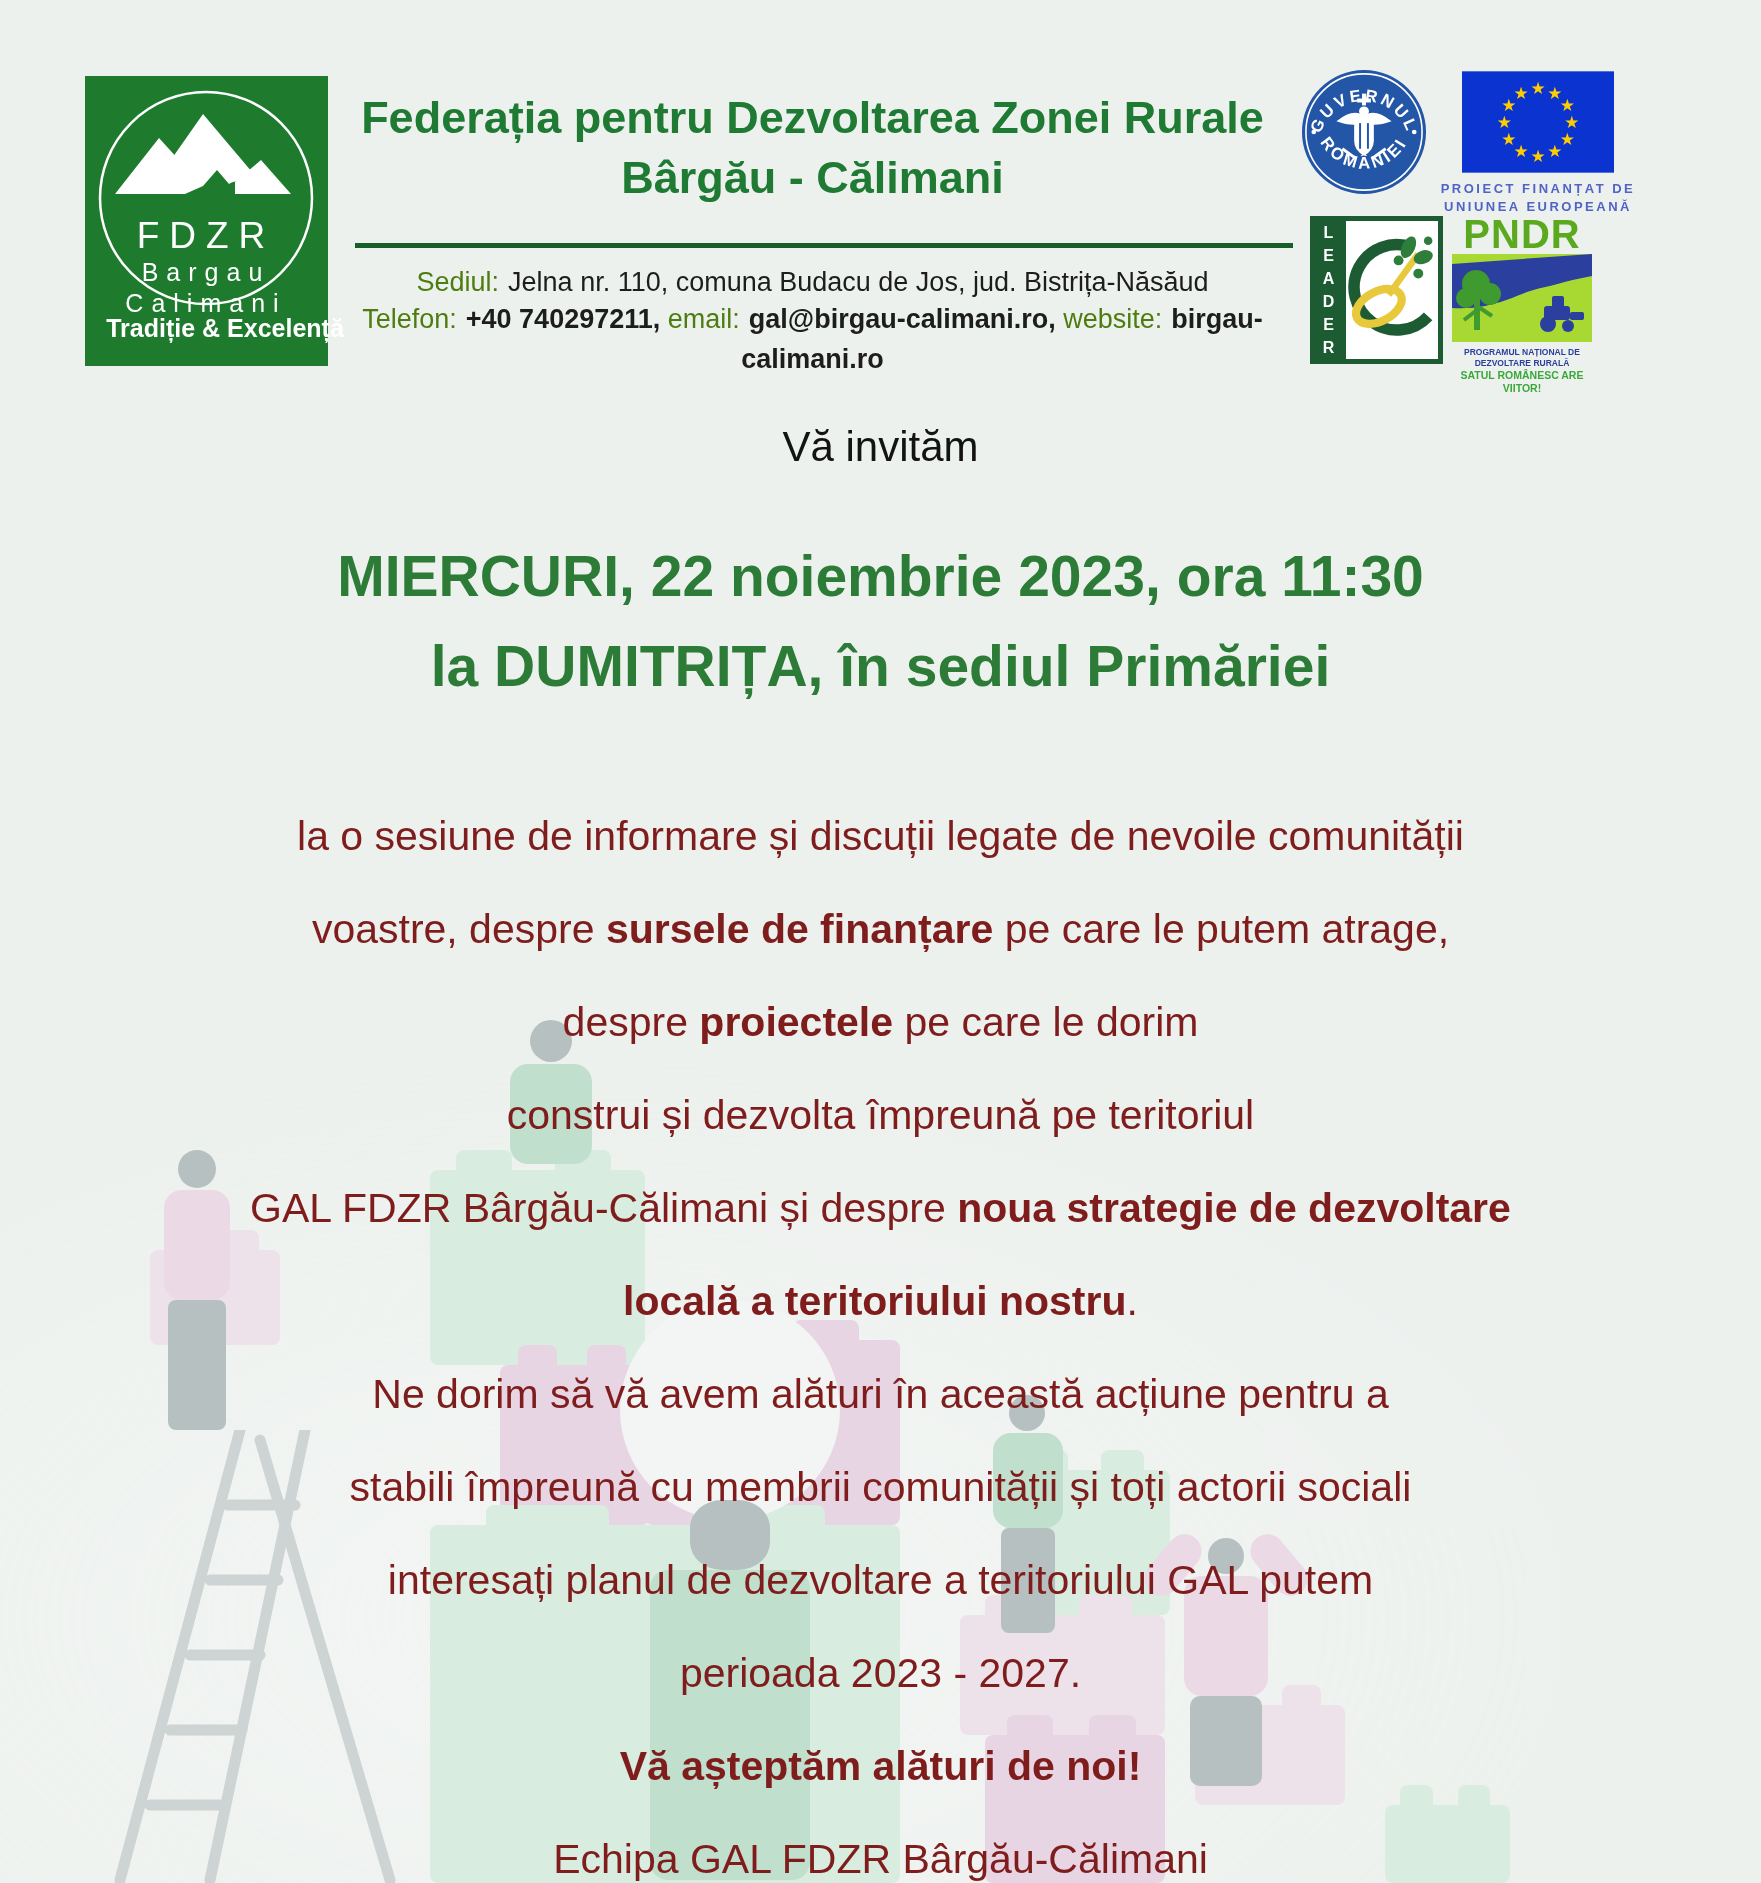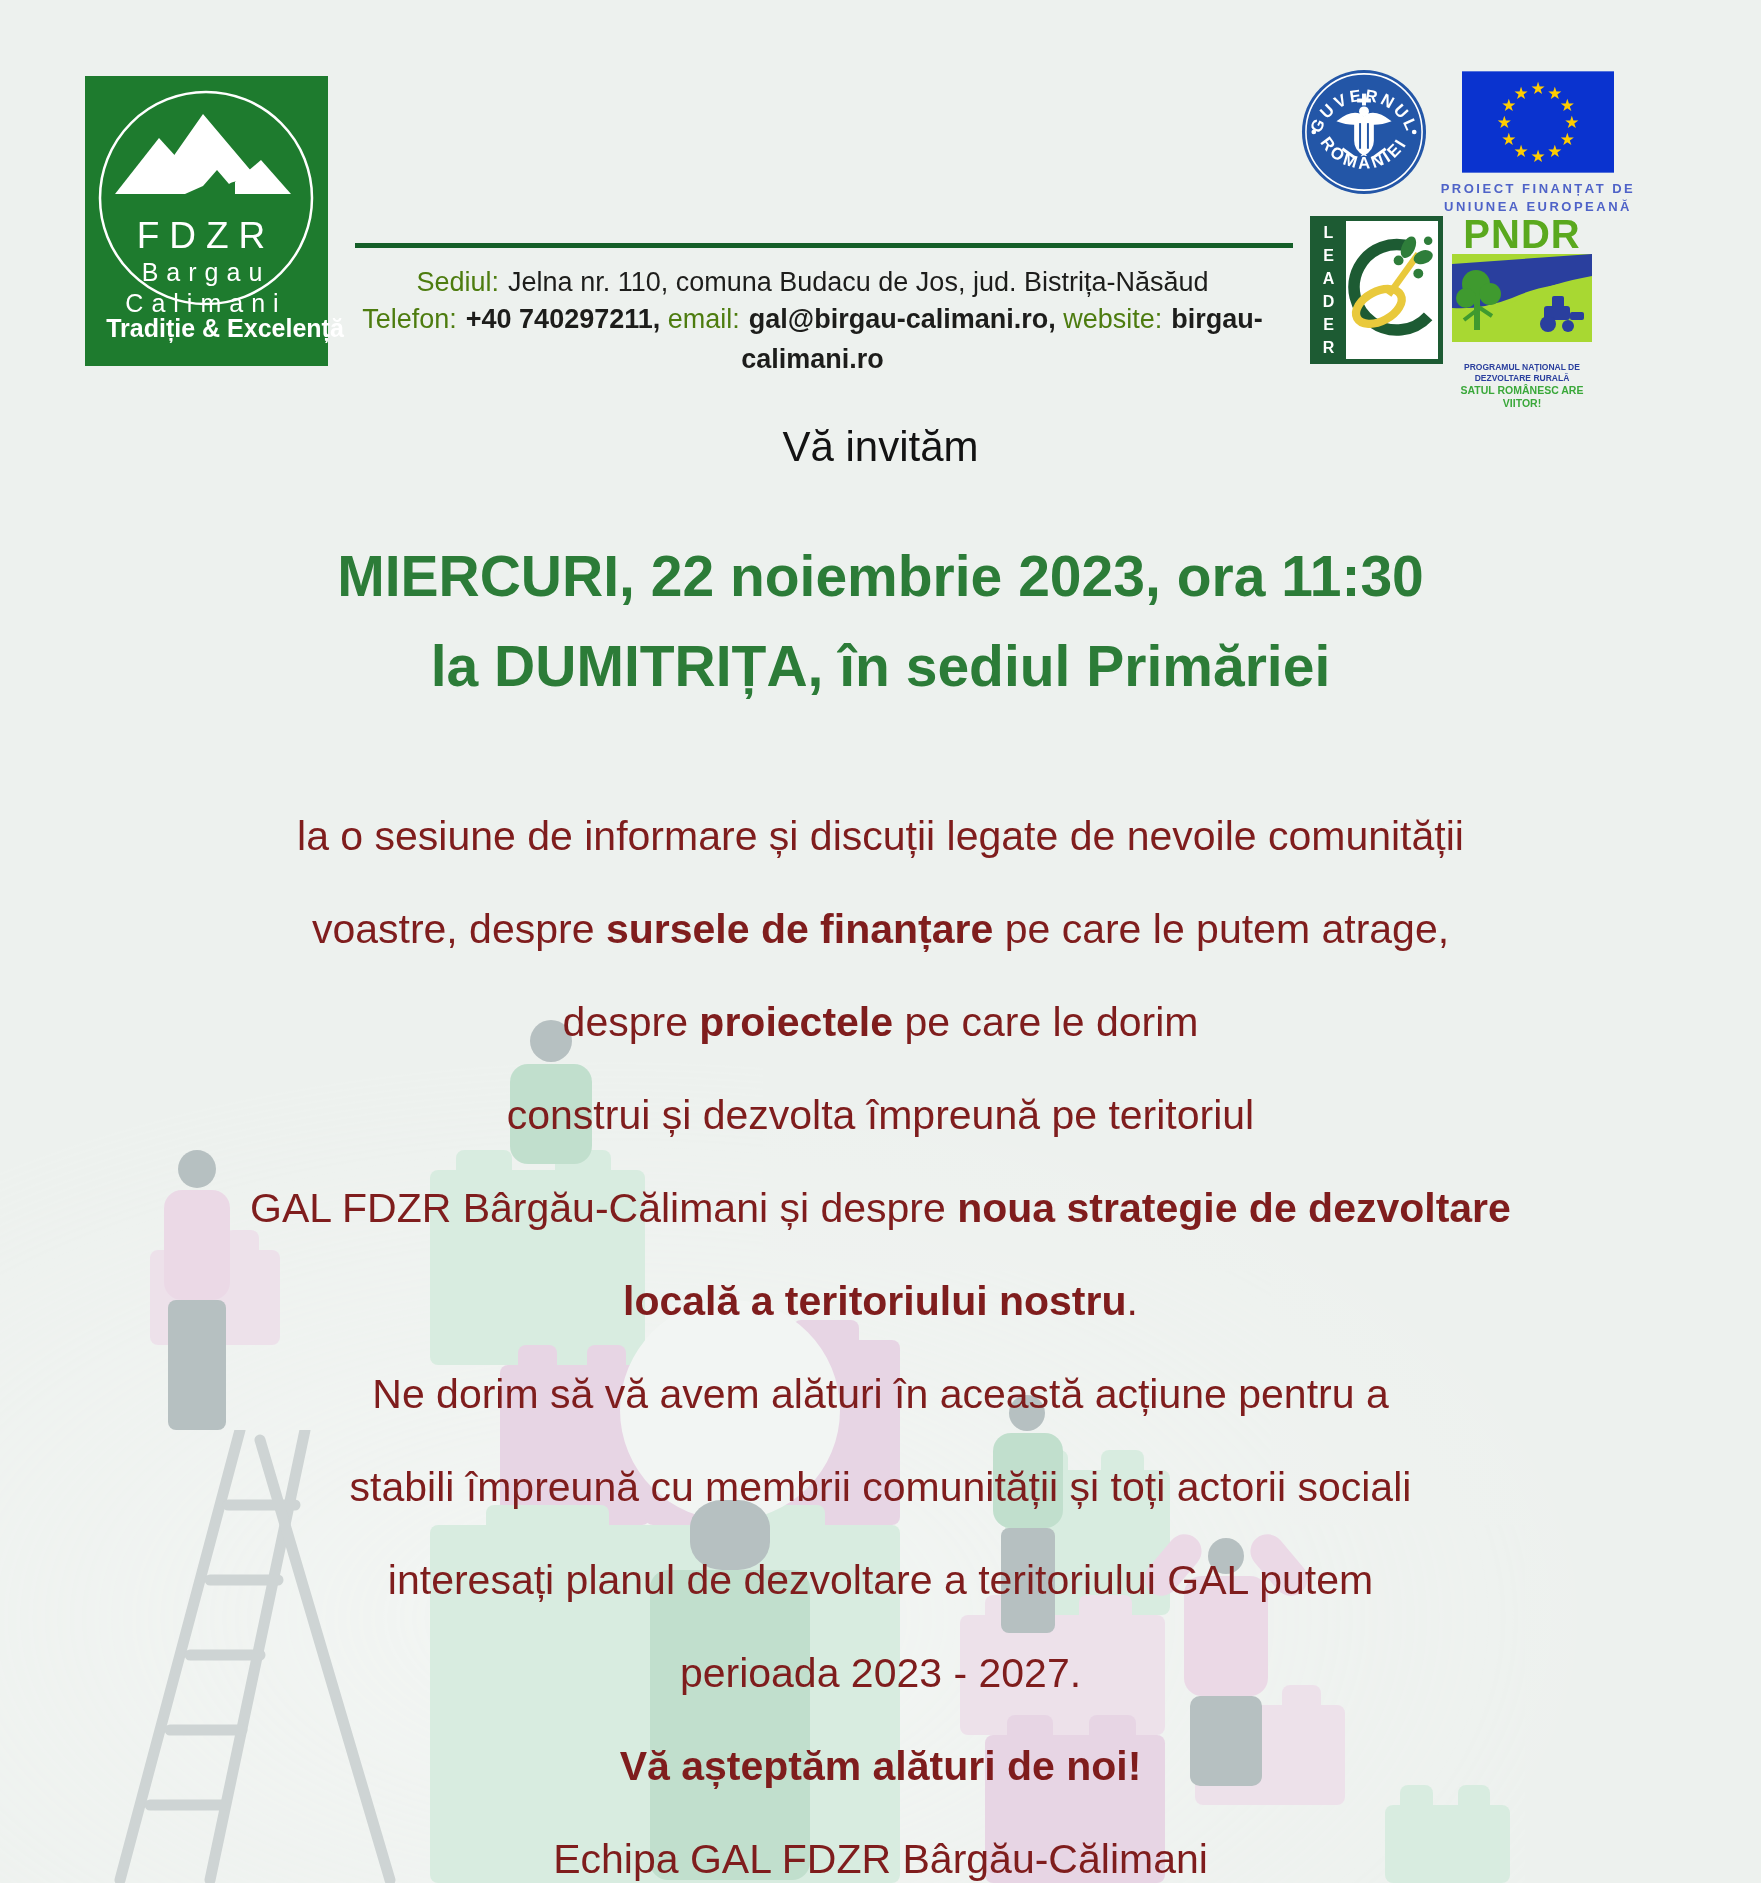--- a/index.html
+++ b/index.html
@@ -23,21 +23,21 @@
   .seal{left:1300px;top:68px;width:128px;height:128px;}
   .eu-flag{left:1462px;top:70px;width:152px;height:104px;}
   .eu-caption{left:1418px;top:180px;width:240px;text-align:center;color:#4f63c8;
     font-size:13px;font-weight:600;letter-spacing:2.5px;line-height:18px;}
   .leader{left:1310px;top:216px;width:133px;height:148px;background:#1d5b33;display:flex;}
   .leader-word{writing-mode:vertical-rl;text-orientation:upright;color:#fff;font-weight:bold;
     font-size:16px;letter-spacing:6px;width:36px;text-align:center;line-height:36px;padding-top:6px;}
   .leader-panel{margin:5px 5px 5px 0;background:#fff;flex:1;}
   .pndr{left:1452px;top:214px;width:140px;height:172px;background:transparent;text-align:center;}
   .pndr-word{font-size:40px;line-height:40px;font-weight:bold;color:#5aa91e;letter-spacing:1px;}
-  .pndr-cap1{font-size:8.5px;font-weight:bold;color:#2a3f9e;line-height:11px;margin-top:16px;}
+  .pndr-cap1{font-size:8.5px;font-weight:bold;color:#2a3f9e;line-height:11px;margin-top:1px;}
   .pndr-cap2{font-size:10.5px;font-weight:bold;color:#3aa83a;line-height:13px;}
   
   .center-text{left:0;width:1761px;text-align:center;}
   .intro{top:423px;font-size:42px;color:#131313;}
   .event{font-size:57px;font-weight:bold;color:#2c7c38;}
   .event1{top:543px;}
   .event2{top:633px;}
   .body-wrap{left:0;top:790px;width:1761px;text-align:center;}
   .body-line{font-size:41px;line-height:93px;color:#7f1d1d;}
   .body-line b{font-weight:bold;}
@@ -129,20 +129,24 @@
         <path d="M62,118 L118,38 L172,102 C162,110 152,102 144,108 L132,94 L118,110 L100,118 Z"></path>
         <path d="M150,106 L176,84 L206,118 L150,118 Z"></path>
       </g>
       <text x="121" y="172" text-anchor="middle" fill="#ffffff" font-size="37" style="letter-spacing:10px;">FDZR</text>
       <text x="121" y="205" text-anchor="middle" fill="#ffffff" font-size="25" style="letter-spacing:8px;">Bargau</text>
       <text x="121" y="236" text-anchor="middle" fill="#ffffff" font-size="25" style="letter-spacing:8px;">Calimani</text>
     </svg>
     <div class="abs fdzr-tagline">Tradiție &amp; Excelență</div>
   </div>
 
+  <div class="abs org-head z1">
+    <div class="org-title">Federația pentru Dezvoltarea Zonei Rurale</div>
+    <div class="org-title">Bârgău - Călimani</div>
+  </div>
   <div class="abs head-rule z1"></div>
   <div class="abs contact-line z1">
     <span class="g-label">Sediul:</span><span>Jelna nr. 110, comuna Budacu de Jos, jud. Bistrița-Năsăud</span>
   </div>
   <div class="abs contact-line contact-line2 z1">
     <span class="g-label">Telefon:</span><span class="c-val">+40 740297211,</span>
     <span class="g-label">email:</span><span class="c-val">gal@birgau-calimani.ro,</span>
     <span class="g-label">website:</span><span class="c-val">birgau-calimani.ro</span>
   </div>
 

